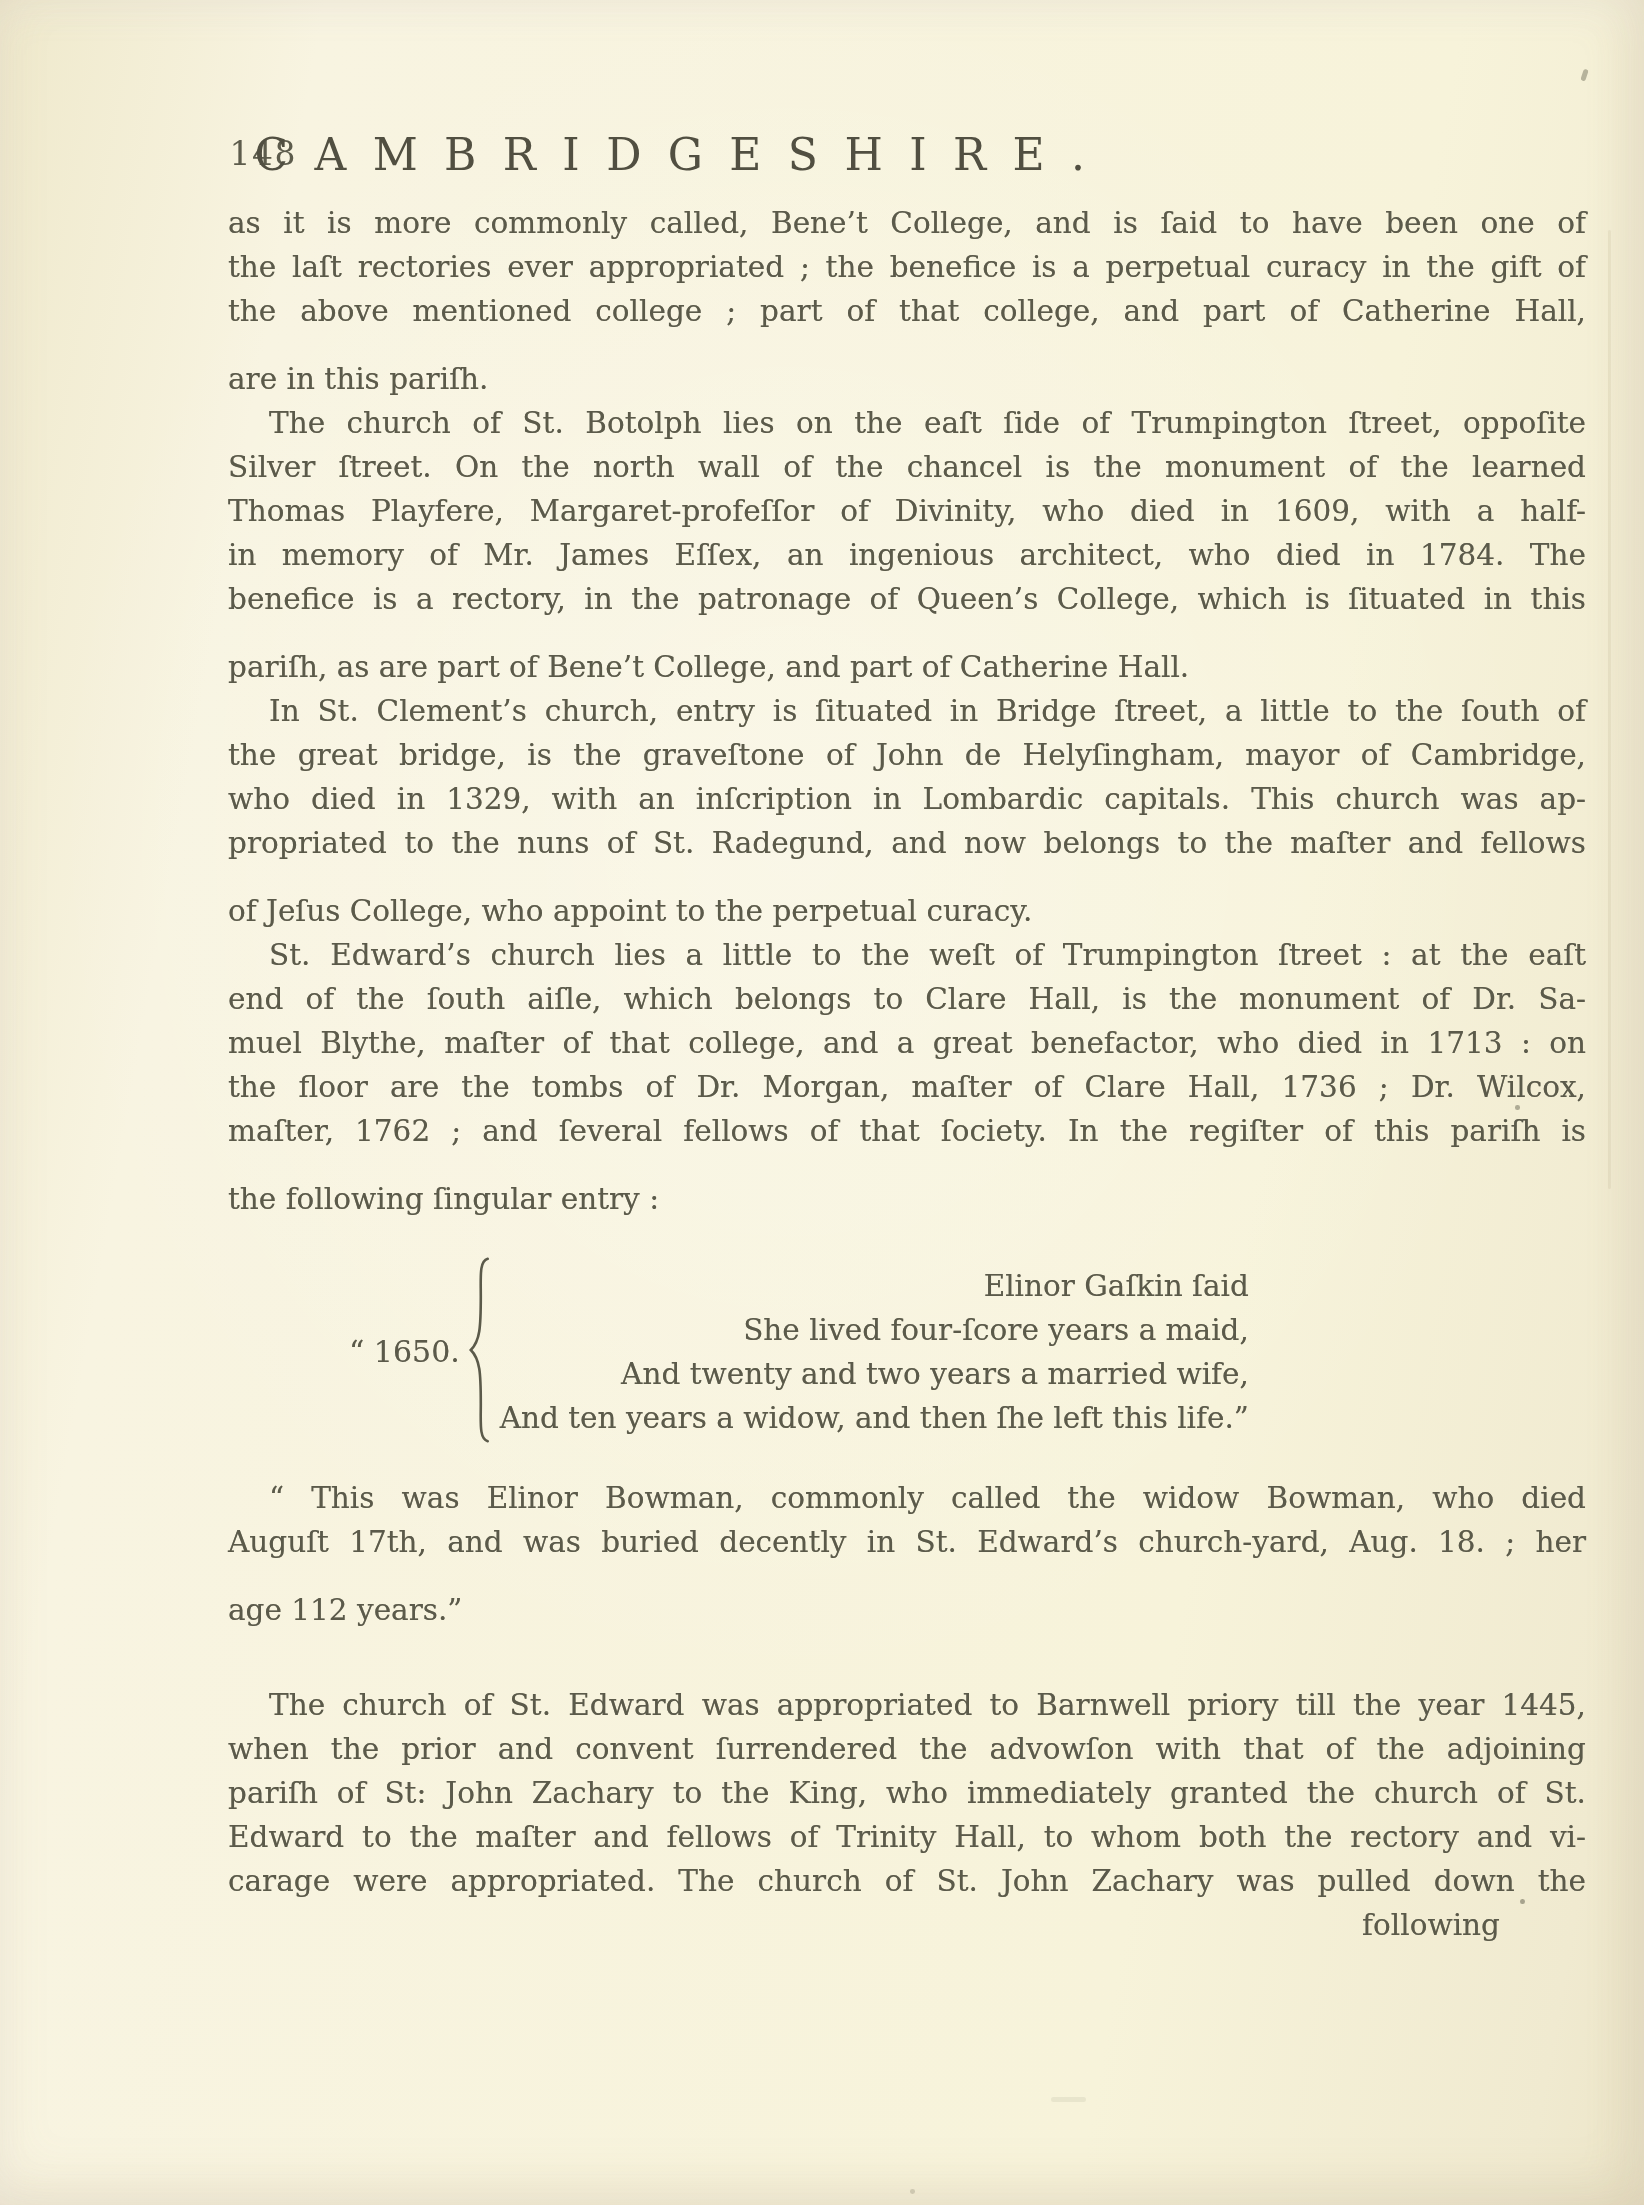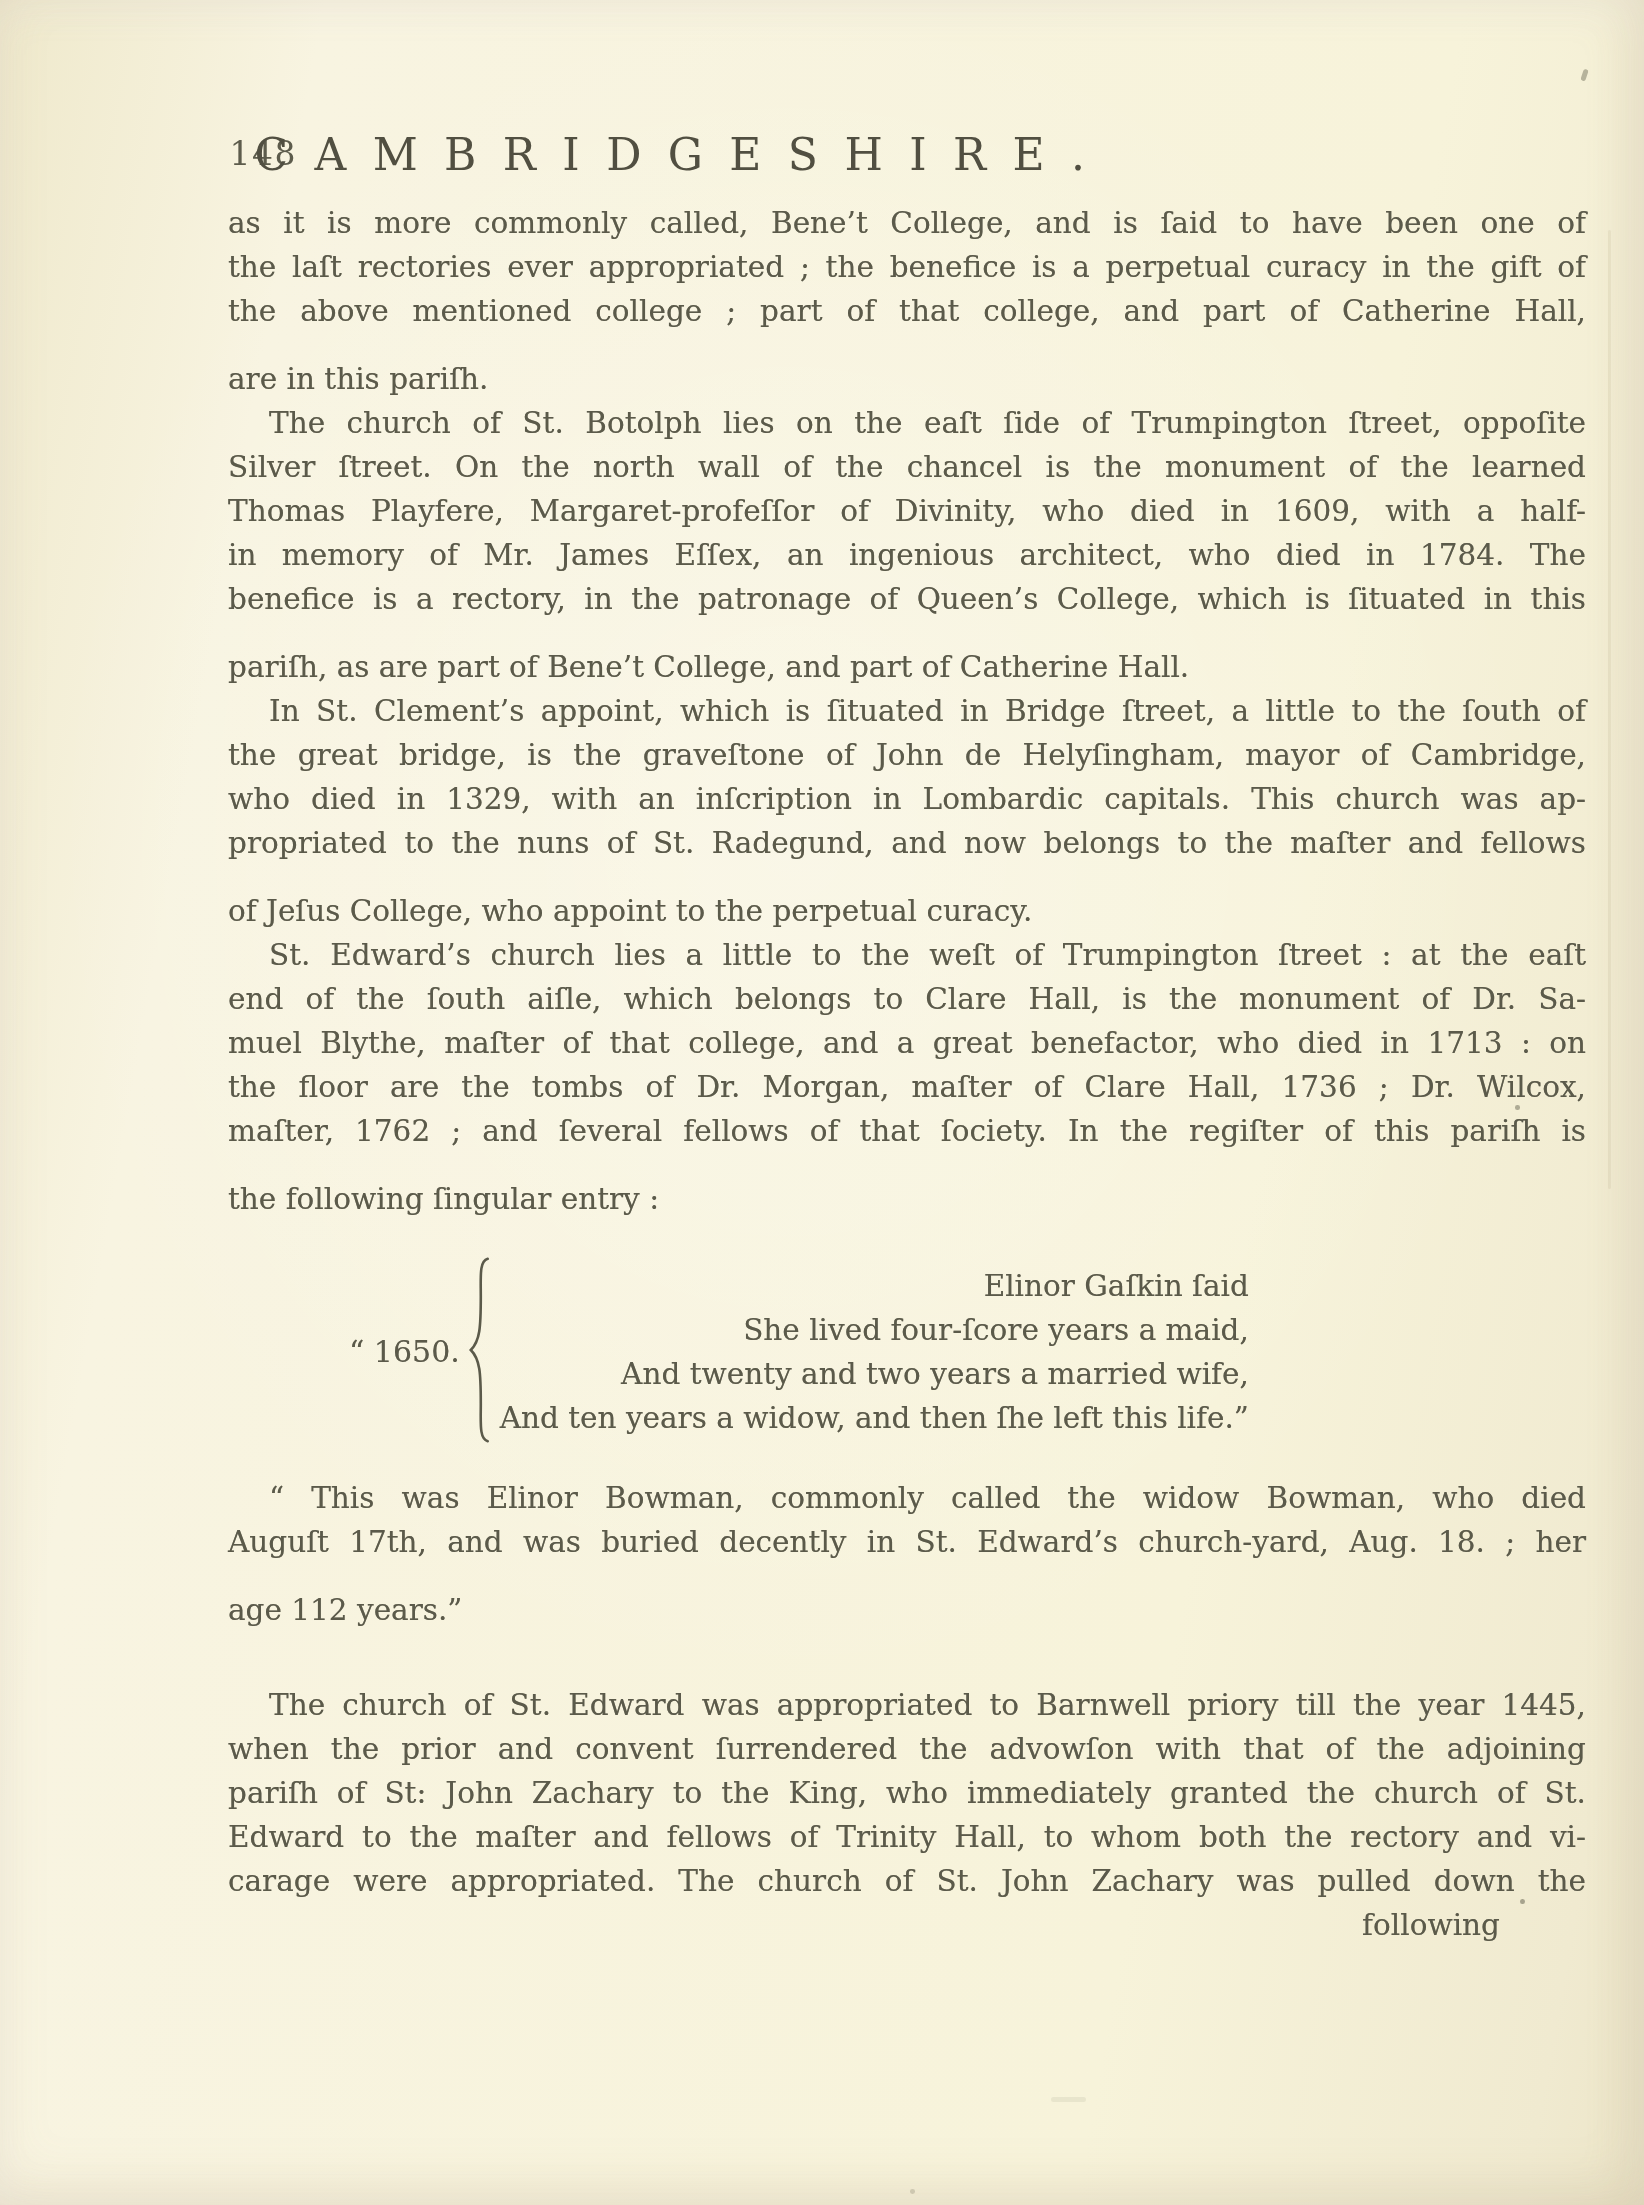--- a/index.html
+++ b/index.html
@@ -78,21 +78,21 @@
         </div>
         <div>
           <div class="line indent">The church of St. Botolph lies on the eaſt ſide of Trumpington ſtreet, oppoſite</div>
           <div class="line">Silver ſtreet.  On the north wall of the chancel is the monument of the learned</div>
           <div class="line">Thomas Playfere, Margaret-profeſſor of Divinity, who died in 1609, with a half-</div>
           <div class="line">in memory of Mr. James Eſſex, an ingenious architect, who died in 1784.  The</div>
           <div class="line">benefice is a rectory, in the patronage of Queen’s College, which is ſituated in this</div>
           <div class="line last">pariſh, as are part of Bene’t College, and part of Catherine Hall.</div>
         </div>
         <div>
-          <div class="line indent">In St. Clement’s appoint, which is ſituated in Bridge ſtreet, a little to the ſouth of</div>
+          <div class="line indent">In St. Clement’s church, entry is ſituated in Bridge ſtreet, a little to the ſouth of</div>
           <div class="line">the great bridge, is the graveſtone of John de Helyſingham, mayor of Cambridge,</div>
           <div class="line">who died in 1329, with an inſcription in Lombardic capitals. This church was ap-</div>
           <div class="line">propriated to the nuns of St. Radegund, and now belongs to the maſter and fellows</div>
           <div class="line last">of Jeſus College, who appoint to the perpetual curacy.</div>
         </div>
         <div>
           <div class="line indent">St. Edward’s church lies a little to the weſt of Trumpington ſtreet : at the eaſt</div>
           <div class="line">end of the ſouth aiſle, which belongs to Clare Hall, is the monument of Dr. Sa-</div>
           <div class="line">muel Blythe, maſter of that college, and a great benefactor, who died in 1713 : on</div>
           <div class="line">the floor are the tombs of Dr. Morgan, maſter of Clare Hall, 1736 ; Dr. Wilcox,</div>

